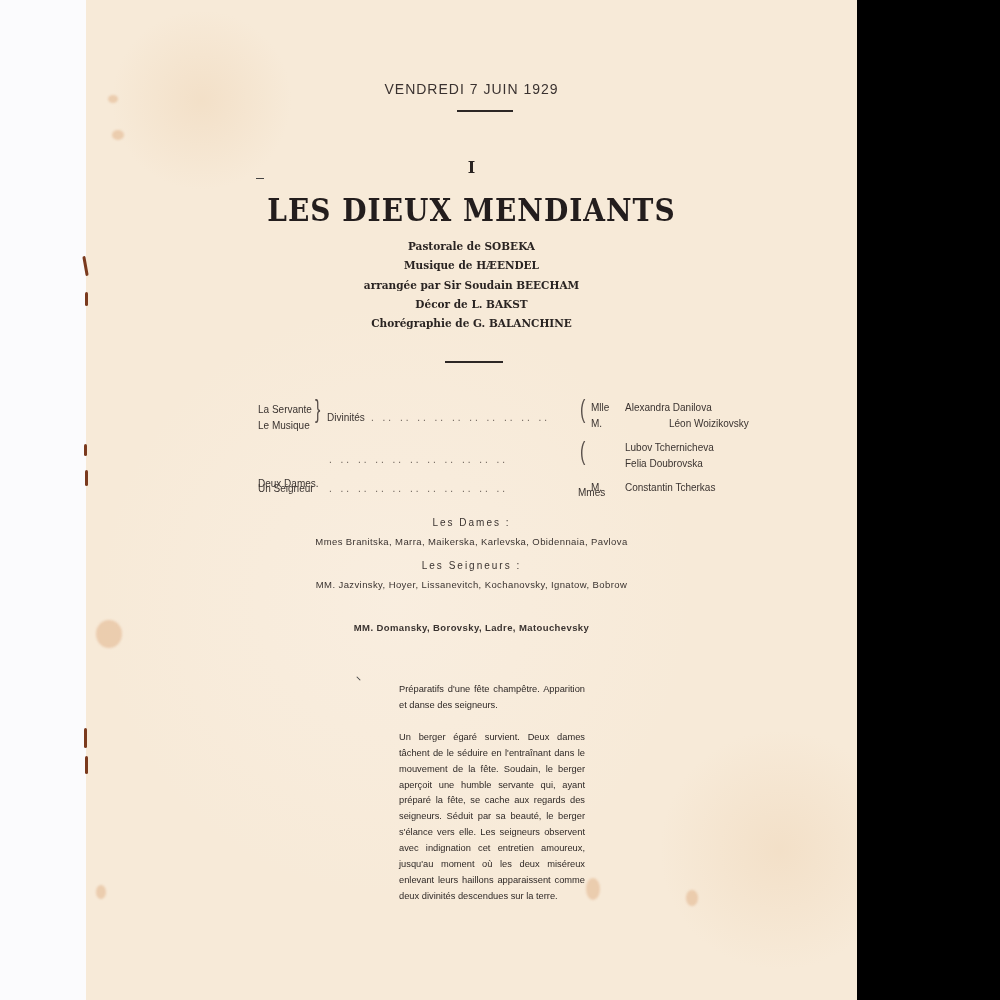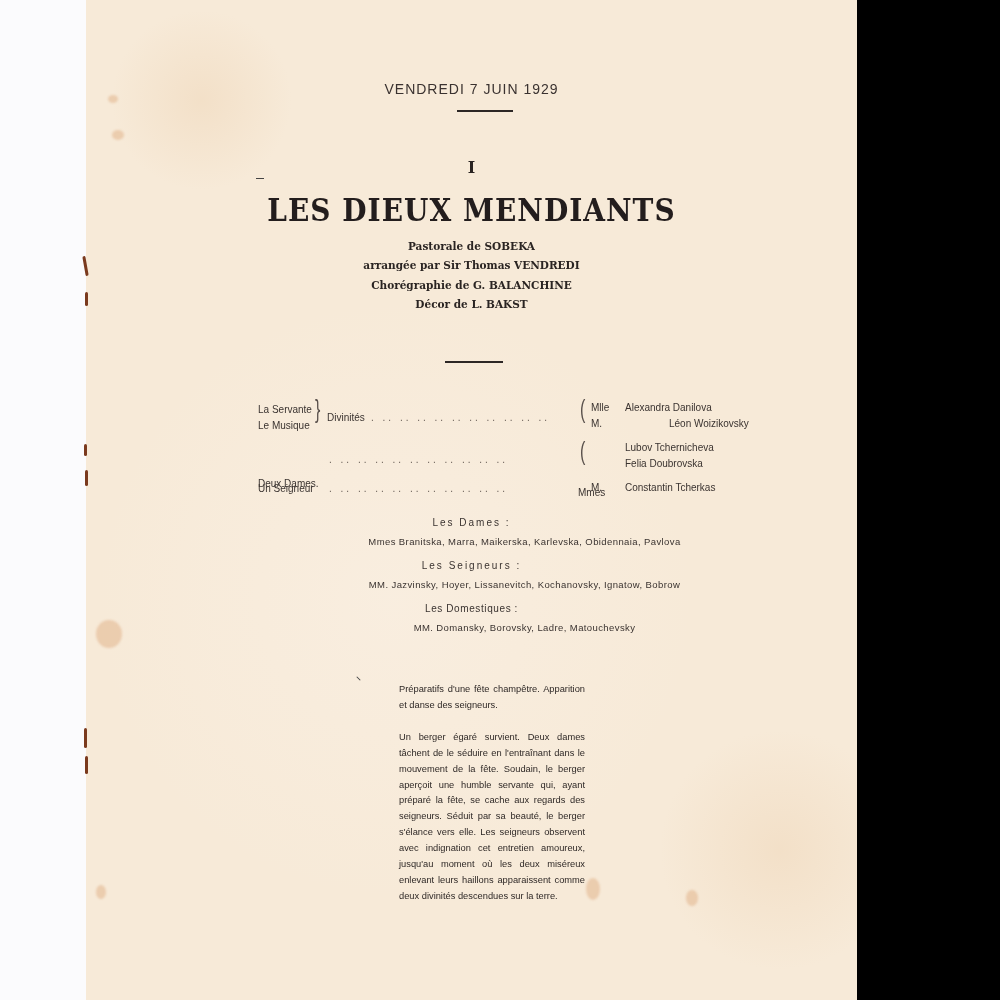--- a/index.html
+++ b/index.html
@@ -27,21 +27,21 @@
   .rule { position:absolute; height:2px; background:#2d2725; }
   .numeral { left:0; width:771px; top:158px; font-family:"DejaVu Serif", serif; font-weight:bold; font-size:16px; }
   .title { left:0; width:771px; top:194px; font-family:"DejaVu Serif", serif; font-weight:900; font-size:28px; letter-spacing:1px; color:#231d1d; transform:scaleY(1.1); }
   .credits { left:0; width:771px; top:237px; font-family:"DejaVu Serif", serif; font-weight:bold; font-size:10.5px; line-height:19.3px; color:#2a2422; }
 
   .cast { font-size:10px; color:#3a3330; }
   .dots { letter-spacing:3px; color:#6a5f58; }
   .brace { font-size:16px; color:#5a514c; }
 
   .group-head { left:0; width:771px; font-size:10px; letter-spacing:2px; color:#3a3330; }
-  .group-list { left:17px; width:771px; font-size:9.5px; letter-spacing:0.4px; color:#3a3330;padding-left:36px; }
+  .group-list { left:0; width:771px; font-size:9.5px; letter-spacing:0.4px; color:#3a3330; }
 
   .synopsis { left:297px; top:666px; width:218px; font-size:9.3px; line-height:15.9px; color:#2e2826; text-align:justify; }
   .synopsis p { margin:16px; }
 </style>
 </head>
 <body>
 
 <div class="page">
 
   <div class="stain" style="left:22px;top:95px;width:10px;height:8px;"></div>
@@ -60,23 +60,24 @@
 
   <div class="abs center date">VENDREDI 7 JUIN 1929</div>
   <div class="rule" style="left:371px;top:110px;width:56px;"></div>
 
   <div class="rule" style="left:170px;top:178px;width:8px;height:1px;background:#444;"></div>
   <div class="abs center numeral">I</div>
   <div class="abs center title">LES DIEUX MENDIANTS</div>
 
   <div class="abs center credits">
     <div>Pastorale de SOBEKA</div>
-    <div>arrangée par Sir Thomas VENDREDI</div>
+    <div>Musique de HÆENDEL</div>
+    <div>arrangée par Sir Soudain BEECHAM</div>
+    <div>Décor de L. BAKST</div>
     <div>Chorégraphie de G. BALANCHINE</div>
-    <div>Décor de L. BAKST</div>
   </div>
   <div class="rule" style="left:359px;top:361px;width:58px;"></div>
 
   <div class="abs cast" style="left:172px;top:404px;">La Servante</div>
   <div class="abs cast" style="left:172px;top:420px;">Le Musique</div>
   <div class="abs brace" style="left:229px;top:401px;transform:scaleY(1.6);">}</div>
   <div class="abs cast" style="left:241px;top:412px;">Divinités</div>
   <div class="abs cast dots" style="left:285px;top:412px;">. .. .. .. .. .. .. .. .. .. ..</div>
   <div class="abs brace" style="left:494px;top:401px;transform:scaleY(1.6);">(</div>
   <div class="abs cast" style="left:505px;top:402px;">Mlle</div>
@@ -93,22 +94,21 @@
 
   <div class="abs cast" style="left:172px;top:483px;">Un Seigneur</div>
   <div class="abs cast dots" style="left:243px;top:483px;">. .. .. .. .. .. .. .. .. .. ..</div>
   <div class="abs cast" style="left:505px;top:482px;">M.</div>
   <div class="abs cast" style="left:539px;top:482px;">Constantin Tcherkas</div>
 
   <div class="abs center group-head" style="top:517px;">Les Dames :</div>
   <div class="abs center group-list" style="top:536px;">Mmes Branitska, Marra, Maikerska, Karlevska, Obidennaia, Pavlova</div>
   <div class="abs center group-list" style="top:579px;">MM. Jazvinsky, Hoyer, Lissanevitch, Kochanovsky, Ignatow, Bobrow</div>
   <div class="abs center group-head" style="top:560px;">Les Seigneurs :</div>
-  <div class="abs center group-head" style="top:603px;letter-spacing:0.6px;">Les Domestiques :</div>
-  <div class="abs center group-list" style="top:622px;">MM. Domansky, Borovsky, Ladre, Matouchevsky</div>
+  <div class="abs center group-list" style="top:622px;font-weight:bold;">MM. Domansky, Borovsky, Ladre, Matouchevsky</div>
 
   <div class="rule" style="left:270px;top:678px;width:5px;height:1px;background:#444;transform:rotate(45deg);"></div>
 
   <div class="abs synopsis">
     <p>Préparatifs d'une fête champêtre. Apparition et danse des seigneurs.</p>
     <p>Un berger égaré survient. Deux dames tâchent de le séduire en l'entraînant dans le mouvement de la fête. Soudain, le berger aperçoit une humble servante qui, ayant préparé la fête, se cache aux regards des seigneurs. Séduit par sa beauté, le berger s'élance vers elle. Les seigneurs observent avec indignation cet entretien amoureux, jusqu'au moment où les deux miséreux enlevant leurs haillons apparaissent comme deux divinités descendues sur la terre.</p>
   </div>
 </div>
 
 <div class="black-edge"></div>

